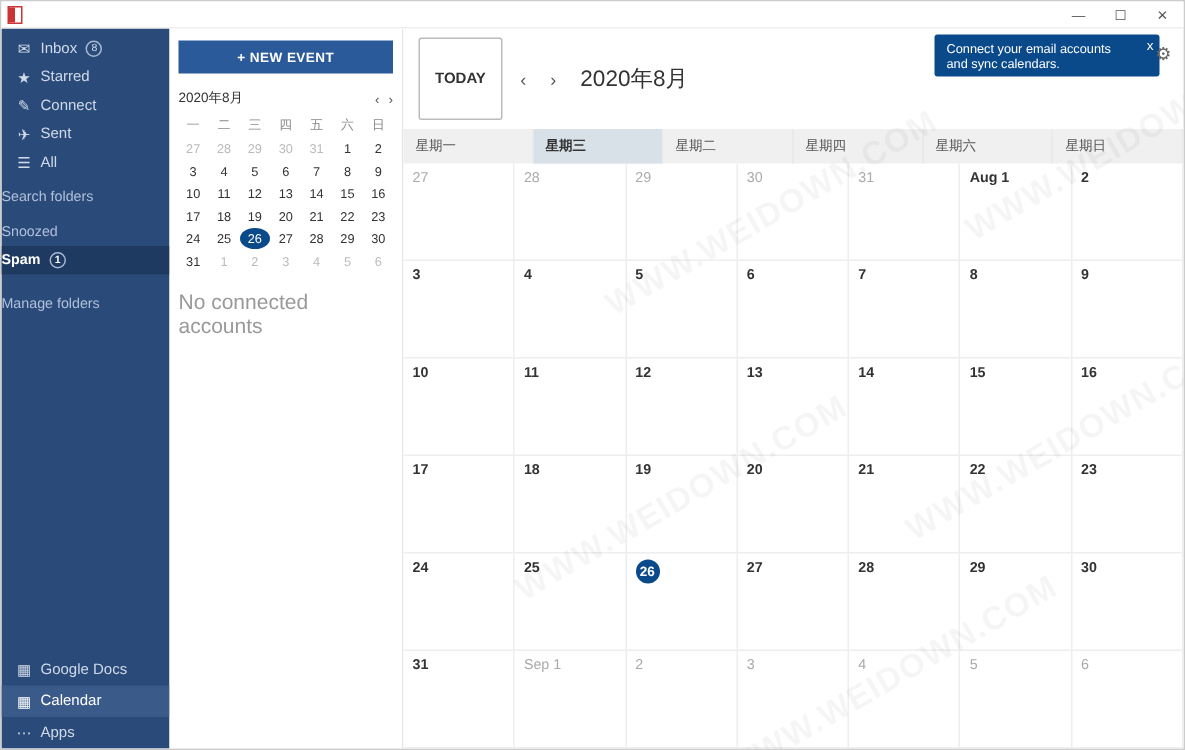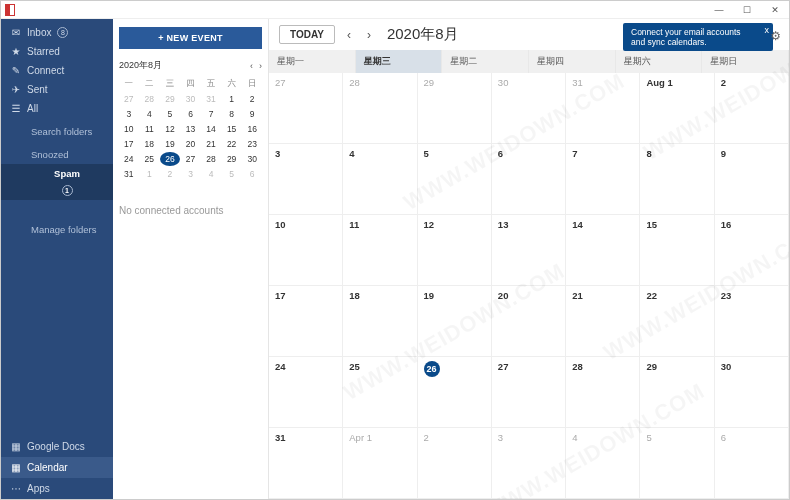--- a/index.html
+++ b/index.html
@@ -9,45 +9,45 @@
 .titlebar-left { display: flex; align-items: center; padding-left: 4px; gap: 2px; }
 .app-icon { width: 10px; height: 12px; background: linear-gradient(to right, #c33 50%, #fff 50%); border: 1px solid #c33; }
 .titlebar-right { display: flex; }
 .tb-btn { width: 28px; height: 18px; display: flex; align-items: center; justify-content: center; font-size: 9px; color: #555; cursor: pointer; }
 .content { flex: 1; display: flex; overflow: hidden; }
 
 
 .sidebar { width: 112px; background: #2a4a7a; color: #d0dae8; display: flex; flex-direction: column; font-size: 10px; }
 .sb-section { padding: 4px 0; }
 .sb-item { display: flex; align-items: center; gap: 6px; padding: 4px 10px; cursor: pointer; }
-.sb-item.selected { background: #1f3a60; font-weight: bold; color: #fff; flex-direction: column; }
+.sb-item.selected { background: #1f3a60; font-weight: bold; color: #fff; }
 .sb-icon { width: 10px; height: 10px; display: inline-flex; align-items: center; justify-content: center; font-size: 10px; }
 .badge { display: inline-flex; align-items: center; justify-content: center; min-width: 11px; height: 11px; border: 1px solid #a8b8d0; border-radius: 6px; font-size: 7px; padding: 0 2px; }
-.sb-sub { padding-left: 30px; font-size: 9.5px; color: #b0c0d8; }
+.sb-sub { padding-left: 0; font-size: 9.5px; color: #b0c0d8; }
 .sb-spacer { flex: 1; }
 .sb-bottom .sb-item { padding: 5px 10px; }
 .sb-bottom .sb-item.active { background: #3a5a8a; color: #fff; }
 
 
 .minipanel { width: 156px; background: #fff; border-right: 1px solid #e5e5e5; padding: 8px 6px; font-size: 9px; color: #444; }
 .new-event-btn { width: 100%; background: #2a5a9a; color: #fff; border: none; padding: 6px 0; font-size: 9px; font-weight: bold; letter-spacing: .3px; cursor: pointer; margin-bottom: 10px; }
 .mini-head { display: flex; align-items: center; justify-content: space-between; font-size: 9px; color: #333; margin-bottom: 4px; }
 .mini-nav { display: flex; gap: 6px; font-size: 9px; color: #555; }
 .mini-nav span { cursor: pointer; }
 .mini-grid { display: grid; grid-template-columns: repeat(7, 1fr); gap: 1px; text-align: center; font-size: 8.5px; }
 .mini-dow { color: #888; padding: 2px 0; }
 .mini-day { padding: 2px 0; color: #333; cursor: pointer; }
 .mini-day.faded { color: #bbb; }
 .mini-day.today { background: #0a4a8a; color: #fff; border-radius: 50%; }
-.no-accounts { color: #999; font-size: 10px; margin-top: 24px; }
+.no-accounts { color: #999; font-size: 14px; margin-top: 12px; }
 
 
 .main { flex: 1; display: flex; flex-direction: column; background: #fff; position: relative; }
 .main-top { display: flex; align-items: center; gap: 8px; padding: 6px 10px; }
-.today-btn { border: 1px solid #bbb; background: #fff; padding: 3px 10px; font-size: 10px; font-weight: bold; color: #333; cursor: pointer; border-radius: 2px; }
+.today-btn { border: 1px solid #bbb; background: #fff; padding: 21px 10px; font-size: 10px; font-weight: bold; color: #333; cursor: pointer; border-radius: 2px; }
 .nav-arrow { font-size: 12px; color: #555; cursor: pointer; padding: 0 4px; }
 .month-title { font-size: 15px; color: #333; margin-left: 4px; }
 .banner { position: absolute; right: 16px; top: 4px; background: #0a4a8a; color: #fff; font-size: 8.5px; padding: 4px 16px 4px 8px; border-radius: 2px; max-width: 150px; line-height: 1.2; }
 .banner-x { position: absolute; right: 4px; top: 2px; font-size: 9px; cursor: pointer; }
 .gear { position: absolute; right: 8px; top: 10px; font-size: 12px; color: #666; cursor: pointer; }
 
 .cal-head { display: grid; grid-template-columns: repeat(6, 1fr); background: #f0f0f0; }
 .cal-dow { font-size: 9px; color: #555; padding: 5px 0 5px 8px; border-right: 1px solid #e8e8e8; }
 .cal-dow.today-col { background: #d8e0e8; font-weight: bold; color: #333; }
 
@@ -105,21 +105,21 @@
       </div>
       <div class="sb-section" id="sb-subs">
           <div class="sb-item sb-sub">
             <span>Snoozed</span>
           </div>
           <div class="sb-item sb-sub selected">
             <span>Spam</span> 
             <span class="badge">1</span>
           </div>
         </div>
-      <div class="sb-item sb-sub" style="margin-top:16px;">
+      <div class="sb-item sb-sub" style="margin-top:6px;">
         <span>Manage folders</span>
       </div>
       <div class="sb-spacer"></div>
       <div class="sb-bottom" id="sb-bottom">
           <div class="sb-item">
             <span class="sb-icon">▦</span>
             <span>Google Docs</span>
           </div>
           <div class="sb-item active">
             <span class="sb-icon">▦</span>
@@ -248,21 +248,21 @@
           <div class="cal-cell bold">22</div>
           <div class="cal-cell bold">23</div>
           <div class="cal-cell bold">24</div>
           <div class="cal-cell bold">25</div>
           <div class="cal-cell bold"><span class="today-dot">26</span></div>
           <div class="cal-cell bold">27</div>
           <div class="cal-cell bold">28</div>
           <div class="cal-cell bold">29</div>
           <div class="cal-cell bold">30</div>
           <div class="cal-cell bold">31</div>
-          <div class="cal-cell faded">Apr 1</div>
+          <div class="cal-cell faded">Sep 1</div>
           <div class="cal-cell faded">2</div>
           <div class="cal-cell faded">3</div>
           <div class="cal-cell faded">4</div>
           <div class="cal-cell faded">5</div>
           <div class="cal-cell faded">6</div>
         </div>
 
       <div class="watermark" style="left:120px;top:110px">WWW.WEIDOWN.COM</div>
       <div class="watermark" style="left:360px;top:60px">WWW.WEIDOWN.COM</div>
       <div class="watermark" style="left:60px;top:300px">WWW.WEIDOWN.COM</div>

